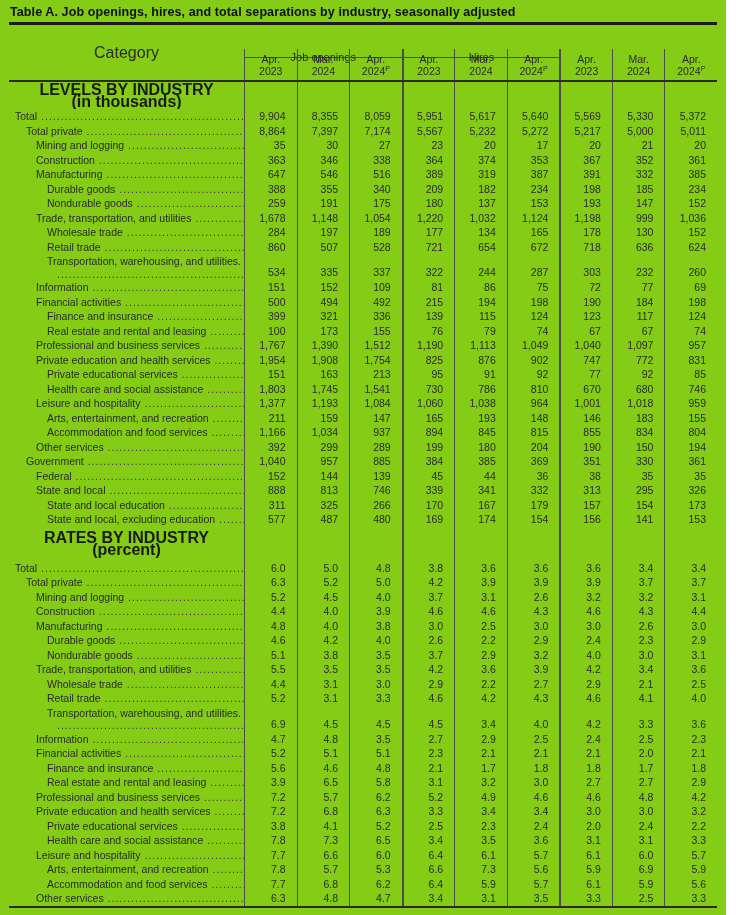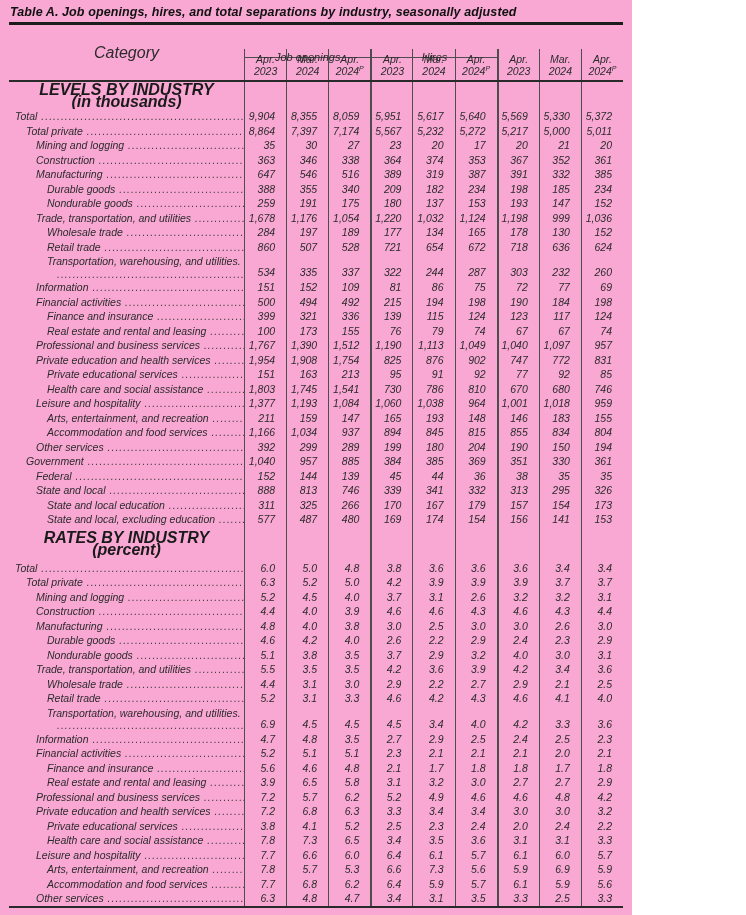--- a/index.html
+++ b/index.html
@@ -1,17 +1,17 @@
 <!DOCTYPE html>
 <html><head>
 <meta charset="utf-8">
 <style>
   html,body{margin:0;padding:0;background:#fff;}
-  #page{width:632px;height:915px;background:#f9a8d4;overflow:hidden;
-        font-family:"Liberation Sans",sans-serif;color:#2b2b2b;font-style:italic;}
+  #page{width:726px;height:915px;background:#84cc16;overflow:hidden;
+        font-family:"Liberation Sans",sans-serif;color:#2b2b2b;}
   .wrap{padding:0 9px;}
   .title{font-size:12.5px;font-weight:bold;color:#111;padding:5px 1px 3px;letter-spacing:0.1px;}
   .trule{height:3px;background:#1c1c1c;}
   .header{display:grid;grid-template-columns:235px repeat(9,1fr);grid-template-rows:24px 31px;}
   .cathead{grid-column:1;grid-row:1/3;display:flex;align-items:center;justify-content:center;font-size:16px;}
   .gcell{grid-row:1;display:flex;align-items:center;justify-content:center;font-size:11px;
          border-left:1px solid #4d4d4d;border-bottom:1px solid #4d4d4d;margin-top:32px;}
   .gcell.gs{border-left-width:2px;}
   .g1{grid-column:2/5}.g2{grid-column:5/8}.g3{grid-column:8/11}
   .mcell{grid-row:2;text-align:center;font-size:10.5px;line-height:12px;padding-top:4px;
@@ -156,21 +156,21 @@
           <div class="v gs">180</div>
           <div class="v">137</div>
           <div class="v">153</div>
           <div class="v gs">193</div>
           <div class="v">147</div>
           <div class="v">152</div>
         </div>
         <div class="row drow">
           <div class="cat i2"><span>Trade, transportation, and utilities</span><span class="dots"> ..........................................................................................................................................................................</span></div>
           <div class="v">1,678</div>
-          <div class="v">1,176</div>
+          <div class="v">1,148</div>
           <div class="v">1,054</div>
           <div class="v gs">1,220</div>
           <div class="v">1,032</div>
           <div class="v">1,124</div>
           <div class="v gs">1,198</div>
           <div class="v">999</div>
           <div class="v">1,036</div>
         </div>
         <div class="row drow">
           <div class="cat i3"><span>Wholesale trade</span><span class="dots"> ..........................................................................................................................................................................</span></div>

